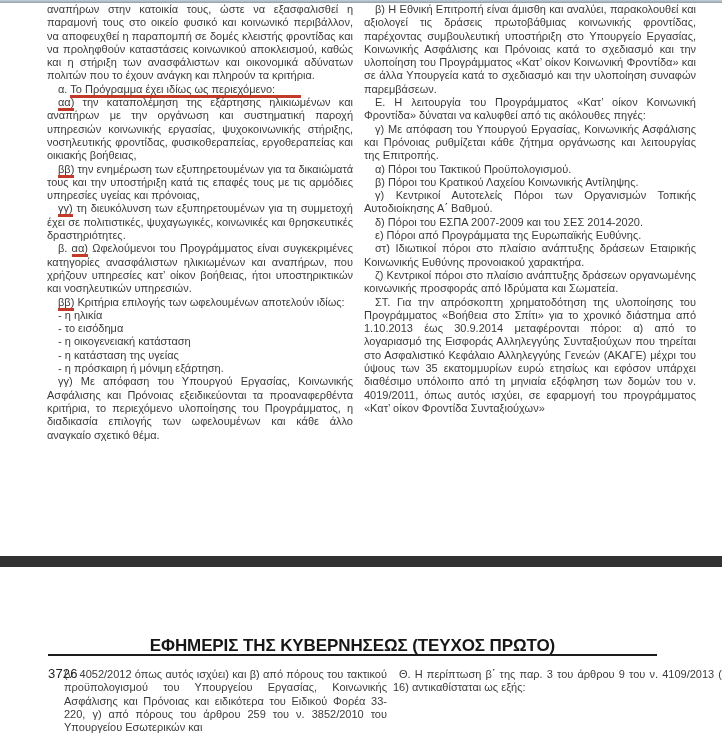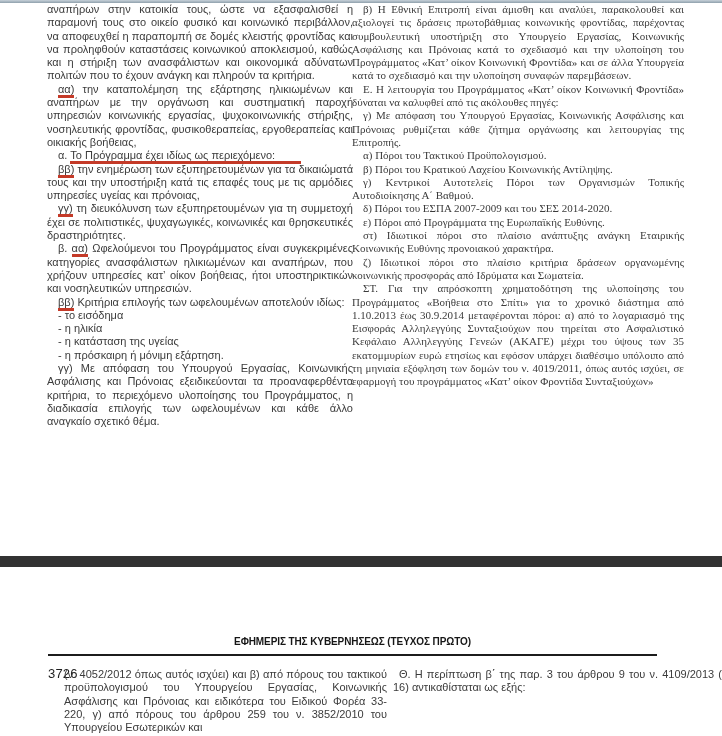--- a/index.html
+++ b/index.html
@@ -23,38 +23,38 @@
     line-height: 13.3px;
     color: #3b3b3b;
     text-align: justify;
     letter-spacing: 0px;
   }
   .doc-text p { margin: 0; padding: 0; }
   .doc-text p.indent { text-indent: 11px; }
 
   .col { position: absolute; }
   .col-top-left  { left: 47px;  top: 3px;  width: 306px; }
-  .col-top-right { left: 352px; top: 3px;  width: 332px; font-family: Liberation Serif, serif; }
+  .col-top-right { left: 364px; top: 3px;  width: 332px; }
 
   .redline { border-bottom: 3px solid #c43a28; }
 
   .divider-bar {
     position: absolute; left: 0; top: 556px; width: 722px; height: 11px;
     background: #323232;
   }
 
   .page-number {
     position: absolute; left: 48px; top: 666px;
     font-size: 13px; color: #1f1f1f; font-weight: 400;
     letter-spacing: 0.2px;
   }
   .gazette-title {
     position: absolute; left: 48px; top: 636px; width: 609px;
     text-align: center;
-    font-size: 10px; font-weight: bold; color: #161616;
+    font-size: 17px; font-weight: bold; color: #161616;
     letter-spacing: -0.1px;
   }
   .header-rule {
     position: absolute; left: 48px; top: 654px; width: 609px; height: 2px;
     background: #1c1c1c;
   }
 
   .col-bot-left  { left: 19px;  top: 668px; width: 323px; }
   .col-bot-right { left: 348px; top: 668px; width: 340px; }
   .col-bot-left, .col-bot-right { position: absolute; overflow: hidden; height: 68px; margin-left: 45px; }
@@ -62,44 +62,45 @@
 </style>
 </head>
 <body>
 
 <div class="page">
 
   <div class="top-strip"></div>
 
   <div class="col col-top-left doc-text">
       <p><span>αναπήρων στην κατοικία τους, ώστε να εξασφαλισθεί η παραμονή τους στο οικείο φυσικό και κοινωνικό περιβάλλον, να αποφευχθεί η παραπομπή σε δομές κλειστής φροντίδας και να προληφθούν καταστάσεις κοινωνικού αποκλεισμού, καθώς και η στήριξη των ανασφάλιστων και οικονομικά αδύνατων πολιτών που το έχουν ανάγκη και πληρούν τα κριτήρια.</span></p>
+      <p class="indent"><span>α. </span><span class="redline" style="padding-right: 26px;">Το Πρόγραμμα έχει ιδίως ως περιεχόμενο:</span></p>
       <p class="indent"><span class="redline">αα)</span><span> την καταπολέμηση της εξάρτησης ηλικιωμένων και αναπήρων με την οργάνωση και συστηματική παροχή υπηρεσιών κοινωνικής εργασίας, ψυχοκοινωνικής στήριξης, νοσηλευτικής φροντίδας, φυσικοθεραπείας, εργοθεραπείας και οικιακής βοήθειας,</span></p>
-      <p class="indent"><span>α. </span><span class="redline" style="padding-right: 26px;">Το Πρόγραμμα έχει ιδίως ως περιεχόμενο:</span></p>
       <p class="indent"><span class="redline">ββ)</span><span> την ενημέρωση των εξυπηρετουμένων για τα δικαιώματά τους και την υποστήριξη κατά τις επαφές τους με τις αρμόδιες υπηρεσίες υγείας και πρόνοιας,</span></p>
       <p class="indent"><span class="redline">γγ)</span><span> τη διευκόλυνση των εξυπηρετουμένων για τη συμμετοχή έχει σε πολιτιστικές, ψυχαγωγικές, κοινωνικές και θρησκευτικές δραστηριότητες.</span></p>
       <p class="indent"><span>β. </span><span class="redline">αα)</span><span> Ωφελούμενοι του Προγράμματος είναι συγκεκριμένες κατηγορίες ανασφάλιστων ηλικιωμένων και αναπήρων, που χρήζουν υπηρεσίες κατ’ οίκον βοήθειας, ήτοι υποστηρικτικών και νοσηλευτικών υπηρεσιών.</span></p>
       <p class="indent"><span class="redline">ββ)</span><span> Κριτήρια επιλογής των ωφελουμένων αποτελούν ιδίως:</span></p>
+      <p class="indent"><span>- η ηλικία</span></p>
       <p class="indent"><span>- το εισόδημα</span></p>
-      <p class="indent"><span>- η ηλικία</span></p>
+      <p class="indent"><span>- η οικογενειακή κατάσταση</span></p>
       <p class="indent"><span>- η κατάσταση της υγείας</span></p>
       <p class="indent"><span>- η πρόσκαιρη ή μόνιμη εξάρτηση.</span></p>
       <p class="indent"><span>γγ) Με απόφαση του Υπουργού Εργασίας, Κοινωνικής Ασφάλισης και Πρόνοιας εξειδικεύονται τα προαναφερθέντα κριτήρια, το περιεχόμενο υλοποίησης του Προγράμματος, η διαδικασία επιλογής των ωφελουμένων και κάθε άλλο αναγκαίο σχετικό θέμα.</span></p>
     </div>
 
   <div class="col col-top-right doc-text">
       <p class="indent"><span>β) Η Εθνική Επιτροπή είναι άμισθη και αναλύει, παρακολουθεί και αξιολογεί τις δράσεις πρωτοβάθμιας κοινωνικής φροντίδας, παρέχοντας συμβουλευτική υποστήριξη στο Υπουργείο Εργασίας, Κοινωνικής Ασφάλισης και Πρόνοιας κατά το σχεδιασμό και την υλοποίηση του Προγράμματος «Κατ’ οίκον Κοινωνική Φροντίδα» και σε άλλα Υπουργεία κατά το σχεδιασμό και την υλοποίηση συναφών παρεμβάσεων.</span></p>
       <p class="indent"><span>Ε. Η λειτουργία του Προγράμματος «Κατ’ οίκον Κοινωνική Φροντίδα» δύναται να καλυφθεί από τις ακόλουθες πηγές:</span></p>
       <p class="indent"><span>γ) Με απόφαση του Υπουργού Εργασίας, Κοινωνικής Ασφάλισης και Πρόνοιας ρυθμίζεται κάθε ζήτημα οργάνωσης και λειτουργίας της Επιτροπής.</span></p>
       <p class="indent"><span>α) Πόροι του Τακτικού Προϋπολογισμού.</span></p>
       <p class="indent"><span>β) Πόροι του Κρατικού Λαχείου Κοινωνικής Αντίληψης.</span></p>
       <p class="indent"><span>γ) Κεντρικοί Αυτοτελείς Πόροι των Οργανισμών Τοπικής Αυτοδιοίκησης Α΄ Βαθμού.</span></p>
       <p class="indent"><span>δ) Πόροι του ΕΣΠΑ 2007-2009 και του ΣΕΣ 2014-2020.</span></p>
       <p class="indent"><span>ε) Πόροι από Προγράμματα της Ευρωπαϊκής Ευθύνης.</span></p>
-      <p class="indent"><span>στ) Ιδιωτικοί πόροι στο πλαίσιο ανάπτυξης ανάγκη Εταιρικής Κοινωνικής Ευθύνης προνοιακού χαρακτήρα.</span></p>
-      <p class="indent"><span>ζ) Ιδιωτικοί πόροι στο πλαίσιο κριτήρια δράσεων οργανωμένης κοινωνικής προσφοράς από Ιδρύματα και Σωματεία.</span></p>
+      <p class="indent"><span>στ) Ιδιωτικοί πόροι στο πλαίσιο ανάπτυξης δράσεων Εταιρικής Κοινωνικής Ευθύνης προνοιακού χαρακτήρα.</span></p>
+      <p class="indent"><span>ζ) Κεντρικοί πόροι στο πλαίσιο ανάπτυξης δράσεων οργανωμένης κοινωνικής προσφοράς από Ιδρύματα και Σωματεία.</span></p>
       <p class="indent"><span>ΣΤ. Για την απρόσκοπτη χρηματοδότηση της υλοποίησης του Προγράμματος «Βοήθεια στο Σπίτι» για το χρονικό διάστημα από 1.10.2013 έως 30.9.2014 μεταφέρονται πόροι: α) από το λογαριασμό της Εισφοράς Αλληλεγγύης Συνταξιούχων που τηρείται στο Ασφαλιστικό Κεφάλαιο Αλληλεγγύης Γενεών (ΑΚΑΓΕ) μέχρι του ύψους των 35 εκατομμυρίων ευρώ ετησίως και εφόσον υπάρχει διαθέσιμο υπόλοιπο από τη μηνιαία εξόφληση των δομών του ν. 4019/2011, όπως αυτός ισχύει, σε εφαρμογή του προγράμματος «Κατ’ οίκον Φροντίδα Συνταξιούχων»</span></p>
     </div>
 
   <div class="divider-bar"></div>
 
   <div class="page-number">3726</div>
 
   <div class="gazette-title">ΕΦΗΜΕΡΙΣ ΤΗΣ ΚΥΒΕΡΝΗΣΕΩΣ (ΤΕΥΧΟΣ ΠΡΩΤΟ)</div>
 
   <div class="header-rule"></div>

